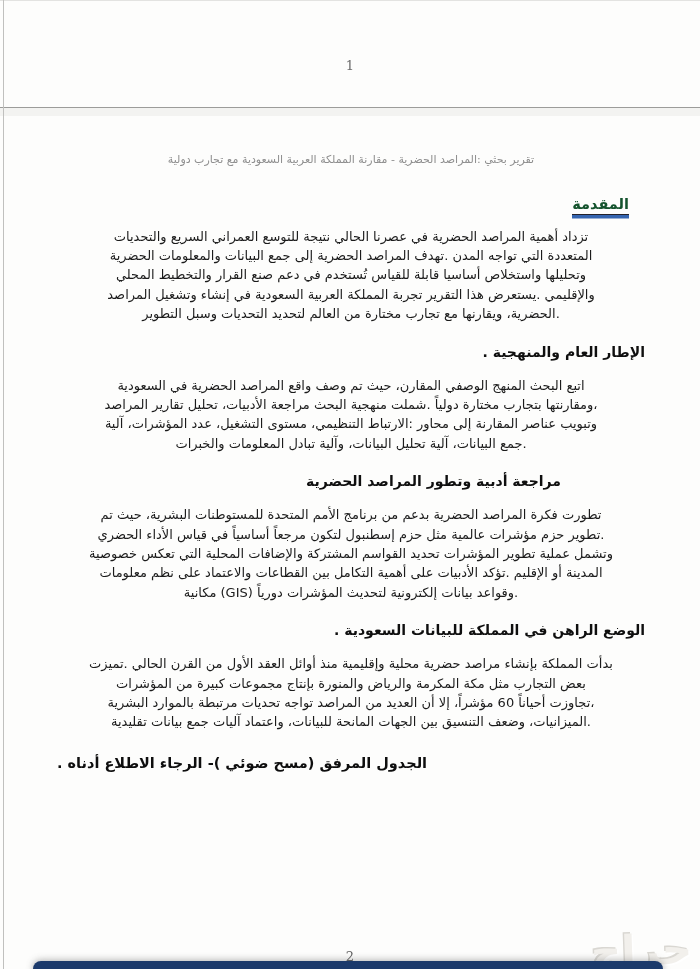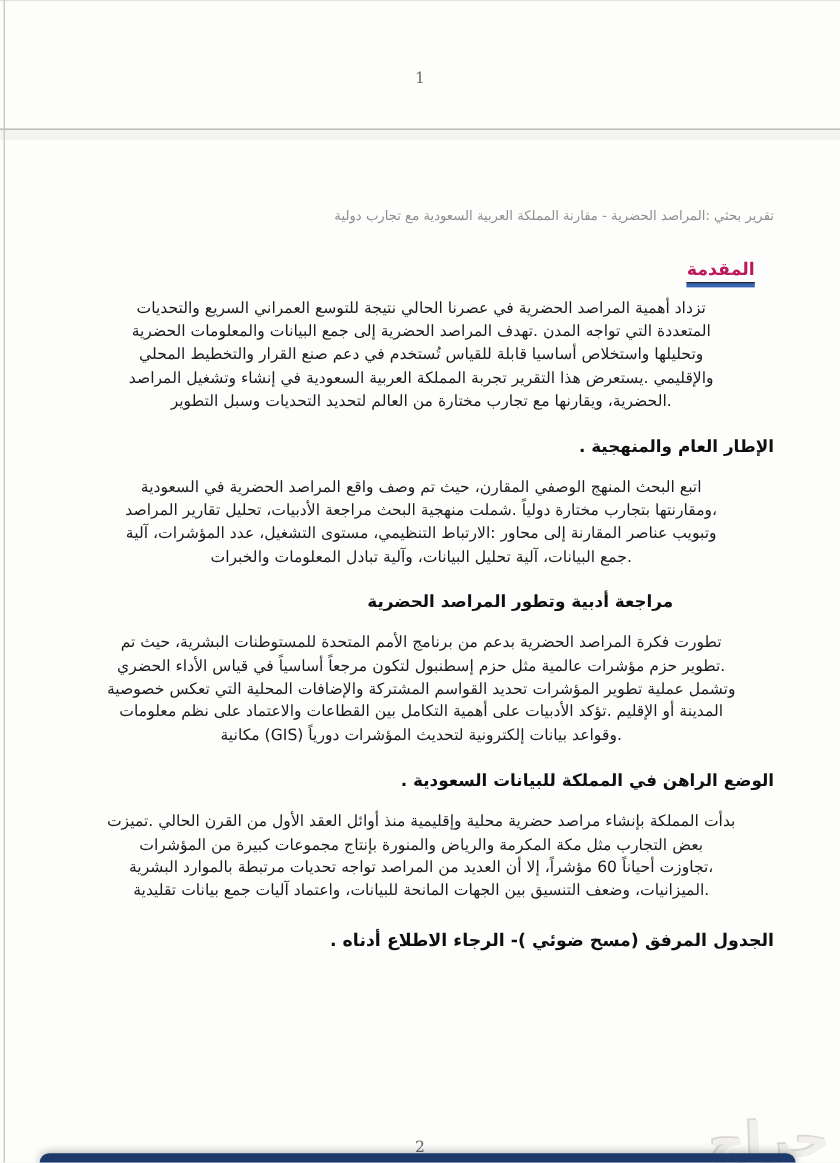--- a/index.html
+++ b/index.html
@@ -20,40 +20,40 @@
     height:8px;background:#f3f3f1;
     border-top:1px solid #9c9c9a;border-bottom:1px solid #d2d2d0;
   }
   .page2{
     position:absolute;top:116px;left:0;right:0;bottom:0;background:#fdfdfc;
   }
   .content{
     direction:rtl;padding:36px 55px 0 57px;color:#1c1c1c;
   }
   .running-header{
-    direction:rtl;color:#8e8e8e;font-size:11px;line-height:15px;margin-top:20px;
+    direction:rtl;text-align:center;color:#8e8e8e;font-size:11px;line-height:15px;
   }
   .title-wrap{margin:27px 16px 0 0;text-align:right;}
   .title{
-    display:inline-block;font-weight:bold;font-size:14.5px;color:#be185d;
+    display:inline-block;font-weight:bold;font-size:14.5px;color:#14532d;
     border-bottom:1.5px solid #24222a;padding-bottom:1.5px;
     box-shadow:0 3.5px 0 0 #3565b0;
   }
   .paragraph{margin-top:12px;}
   .line{
     font-size:13px;line-height:19.4px;text-align:center;color:#1b1b1b;
     white-space:nowrap;
   }
   .heading{
     font-weight:bold;font-size:14px;color:#0f0f0f;text-align:right;
     margin:19px 0 14px 0;line-height:19px;
   }
   .heading.indent{margin-right:84px;}
   .closing{
-    font-weight:bold;font-size:14.5px;color:#0e0e0e;text-align:right;
+    font-weight:bold;font-size:14.5px;color:#0e0e0e;text-align:left;
     margin-top:21px;line-height:20px;direction:rtl;
   }
   .pagenum2{
     position:absolute;bottom:5px;left:0;right:0;text-align:center;
     color:#5f5f5f;font-size:13px;font-family:"DejaVu Serif",serif;z-index:3;
   }
   .watermark{
     position:absolute;right:8px;bottom:-6px;z-index:2;
     font-size:42px;font-weight:bold;color:#f2f0ec;letter-spacing:2px;
     text-shadow:-1.5px -1.5px 0 #d9d7d2, 1.5px 1.5px 0 #ffffff;

